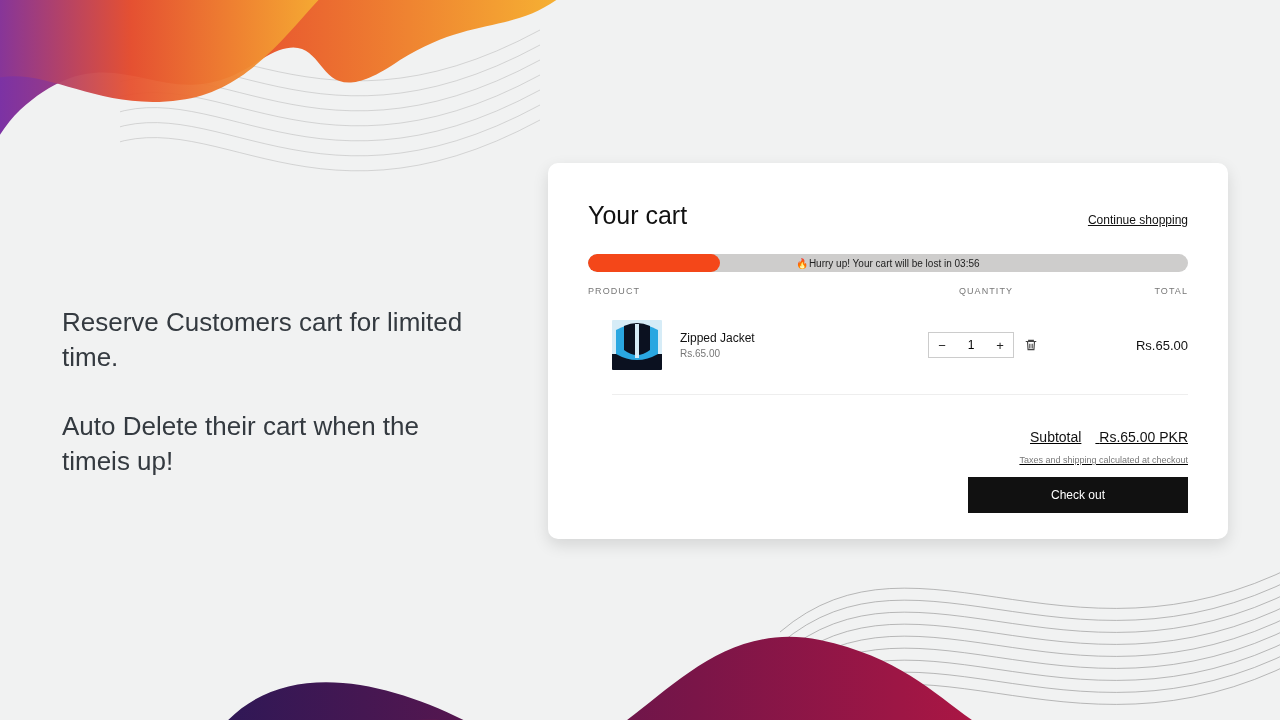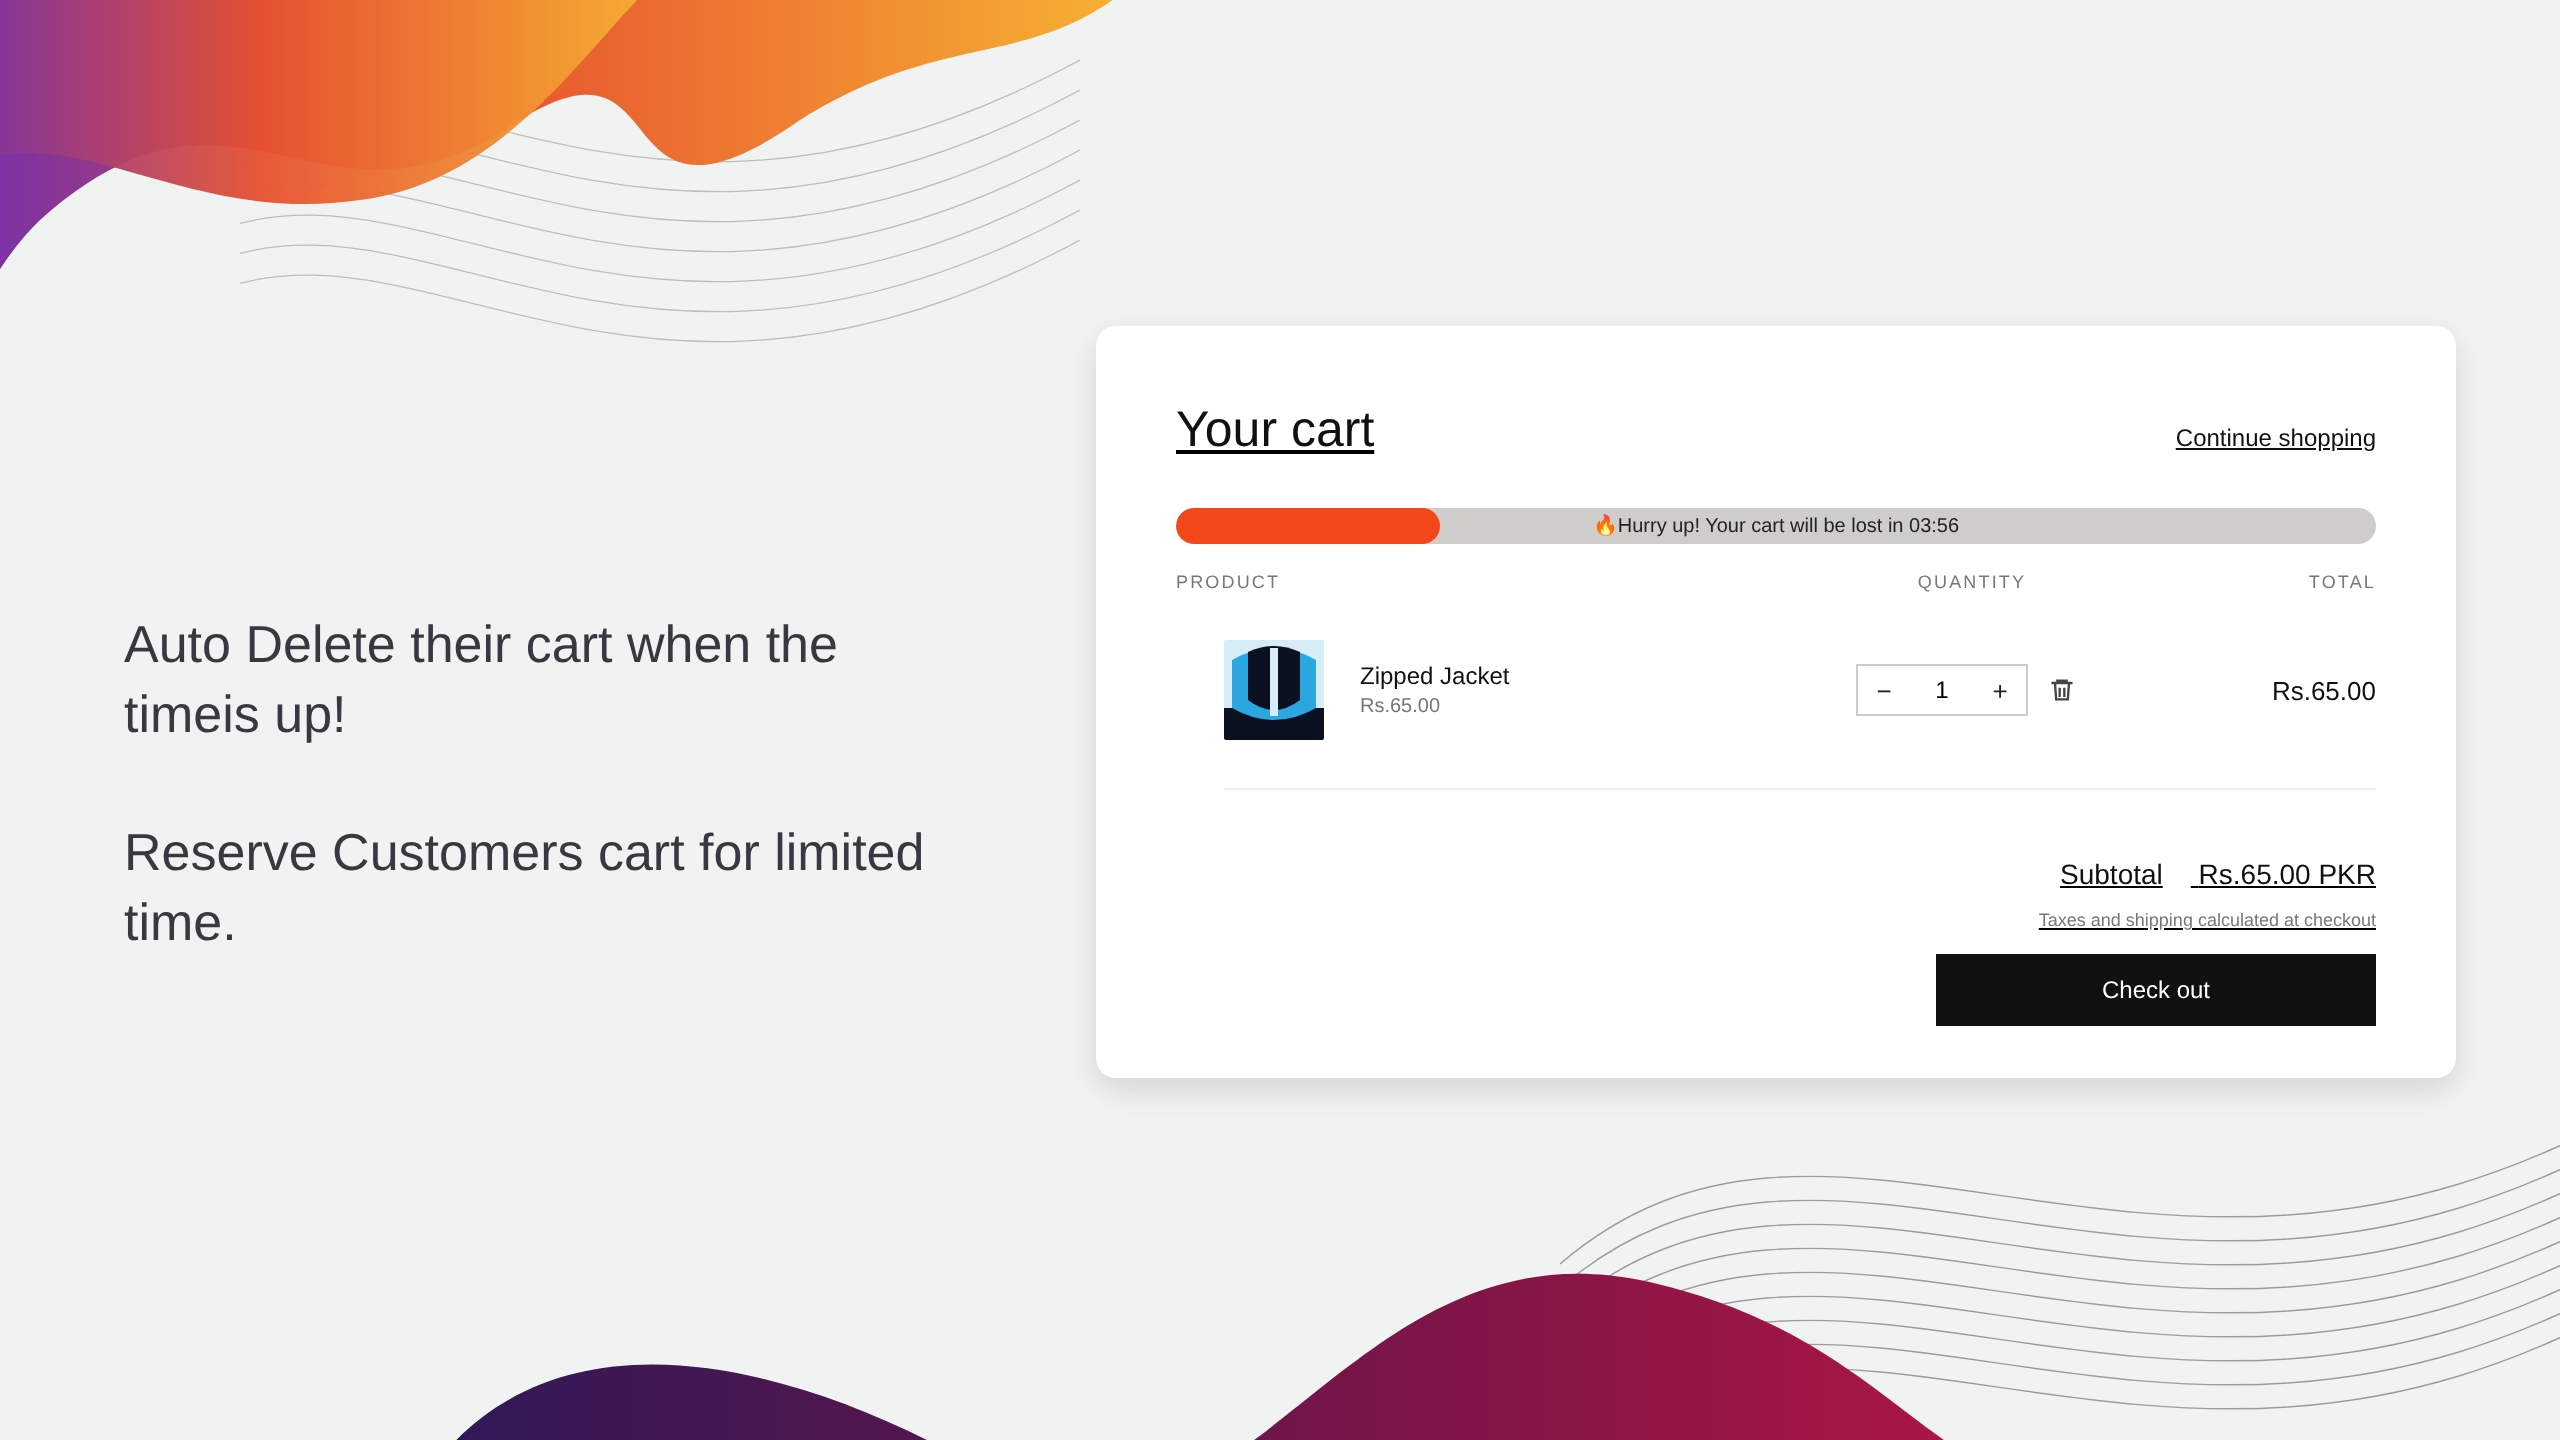--- a/index.html
+++ b/index.html
@@ -20,21 +20,21 @@
   
   .copy { position: absolute; left: 62px; top: 305px; width: 420px; color: #343a40; font-size: 26px; line-height: 1.35; font-weight: 400; }
   .copy p + p { margin-top: 34px; }
 
   
   .card {
     position: absolute; left: 548px; top: 163px; width: 680px;
     background: #fff; border-radius: 10px; padding: 38px 40px 26px;
     box-shadow: 0 6px 16px rgba(0,0,0,.12);
   }
-  .card-head { display: flex; justify-content: space-between; align-items: baseline; margin-bottom: 24px; text-decoration: underline; }
+  .card-head { display: flex; justify-content: space-between; align-items: baseline; margin-bottom: 24px; }
   .cart-title { font-size: 25px; font-weight: 500; color: #111; }
   .continue { font-size: 12px; color: #111; text-decoration: underline; cursor: pointer; }
 
   
   .hurry { position: relative; height: 18px; background: #cecdcc; border-radius: 9px; overflow: hidden; margin-bottom: 12px; }
   .hurry-fill { position: absolute; left: 0; top: 0; bottom: 0; width: 22%; background: #f44719; border-radius: 9px; }
   .hurry-text { position: absolute; inset: 0; display: flex; align-items: center; justify-content: center; font-size: 10px; color: #222; }
 
   
   .thead { display: flex; font-size: 9px; letter-spacing: .12em; color: #777; text-transform: uppercase; padding: 2px 0 10px; gap: 27px; }
@@ -91,22 +91,22 @@
       <stop offset="0" stop-color="#6a2db8"></stop>
       <stop offset=".45" stop-color="#e7512f"></stop>
       <stop offset="1" stop-color="#f7b733"></stop>
     </linearGradient>
   </defs>
   <path fill="url(#g1)" d="M0 0 H620 C560 60 520 30 440 80 C340 150 380 30 300 80 C200 150 160 40 60 130 C20 168 0 250 0 260 Z"></path>
   <path fill="url(#g1)" opacity=".95" d="M0 0 H380 C340 30 300 110 220 120 C120 135 60 60 0 120 Z"></path>
 </svg>
 
 <div class="copy">
+  <p>Reserve Customers cart for limited time.</p>
   <p>Auto Delete their cart when the timeis up!</p>
-  <p>Reserve Customers cart for limited time.</p>
 </div>
 
 <div class="card">
 
   <div class="card-head">
     <div class="cart-title">Your cart</div>
     <a class="continue">Continue shopping</a>
   </div>
 
   <div class="hurry">

